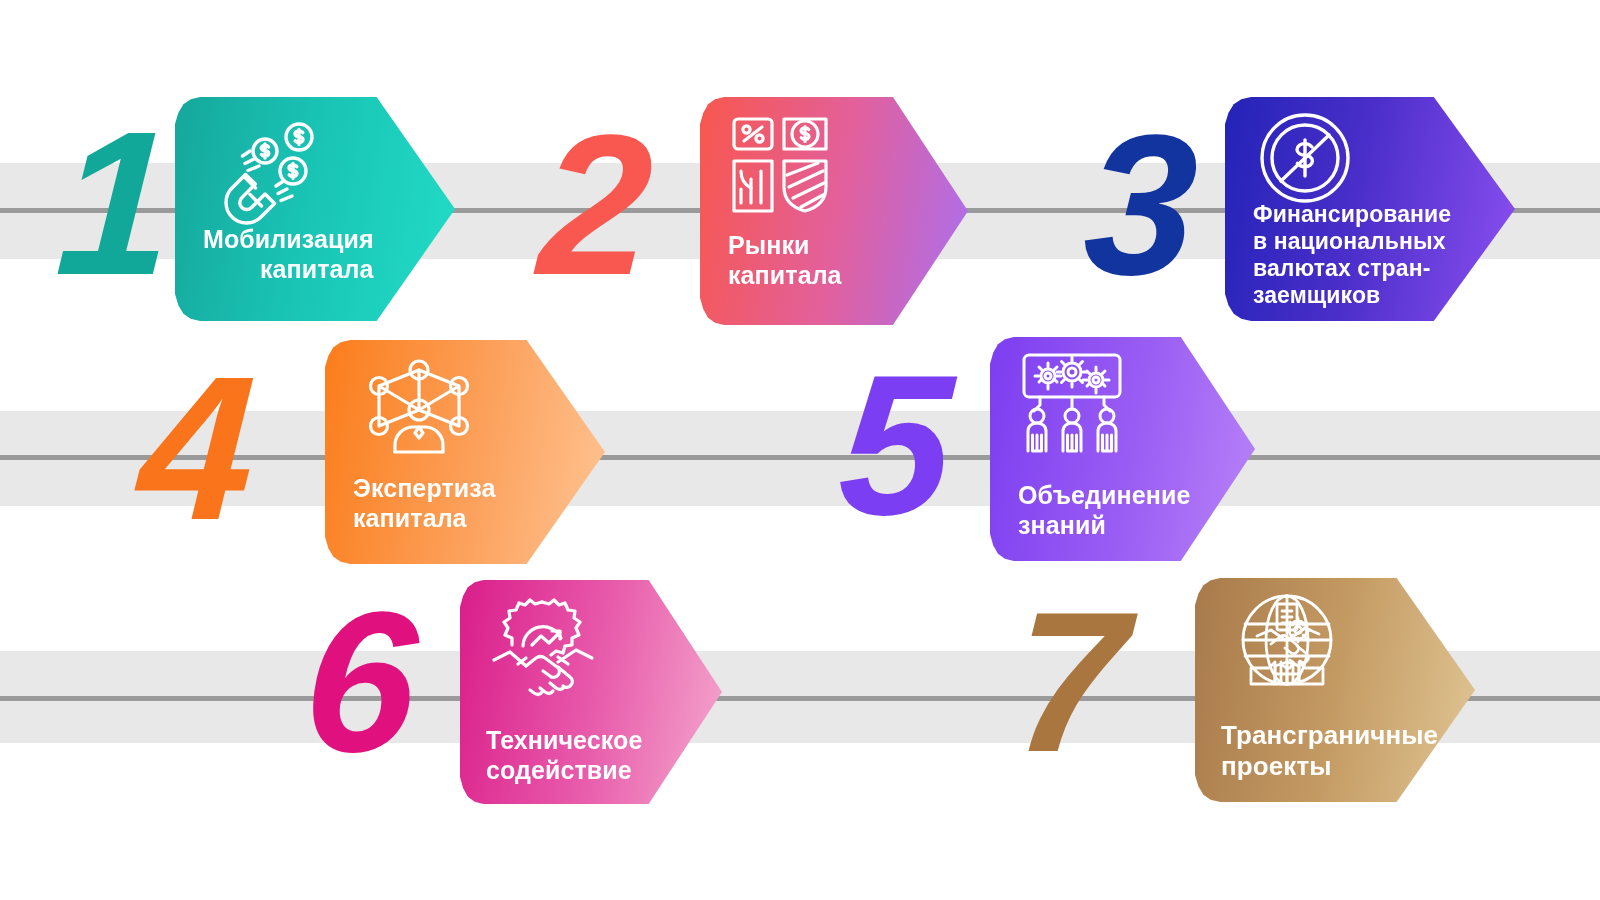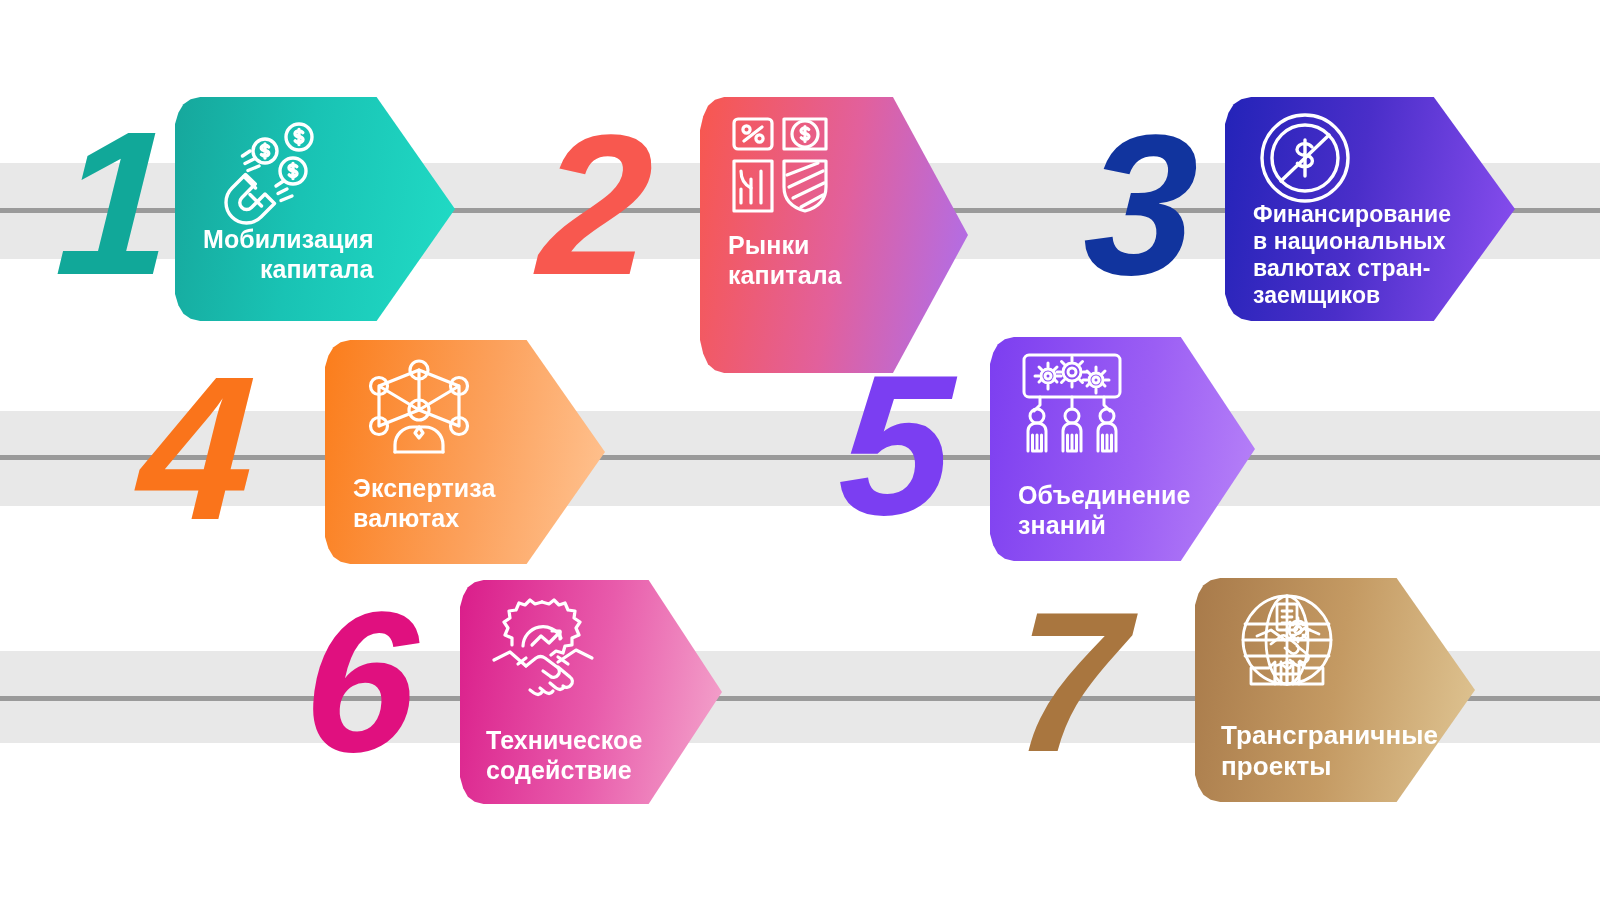--- a/index.html
+++ b/index.html
@@ -77,21 +77,21 @@
     font-weight: 700;
     color: #ffffff;
     line-height: 1.18;
     letter-spacing: 0.1px;
     white-space: pre-line;
   }
 
   
   .card1 { left: 175px; top: 97px; width: 280px; height: 224px;
            background: linear-gradient(100deg, #16a79c 0%, #19c3b4 45%, #21dcc6 100%); text-align: right; }
-  .card2 { left: 700px; top: 97px; width: 268px; height: 276px;
+  .card2 { left: 700px; top: 97px; width: 268px; height: 228px;
            background: linear-gradient(100deg, #f8574e 0%, #e2609c 52%, #ab6ff0 100%); }
   .card3 { left: 1225px; top: 97px; width: 290px; height: 224px;
            background: linear-gradient(100deg, #2323b8 0%, #4a2ec9 45%, #8b4ff0 100%); }
   .card4 { left: 325px; top: 340px; width: 280px; height: 224px;
            background: linear-gradient(100deg, #fb7d1b 0%, #fca15c 55%, #ffc493 100%); }
   .card5 { left: 990px; top: 337px; width: 265px; height: 224px;
            background: linear-gradient(100deg, #7c3ef0 0%, #9b5ef4 55%, #b883f8 100%); padding-left: 39px; }
   .card6 { left: 460px; top: 580px; width: 262px; height: 224px;
            background: linear-gradient(100deg, #da1d8a 0%, #e85bab 52%, #f4a7cd 100%); }
   .card7 { left: 1195px; top: 578px; width: 280px; height: 224px;
@@ -190,21 +190,21 @@
         <circle cx="94" cy="30" r="8.5"></circle>
         <circle cx="14" cy="70" r="8.5"></circle>
         <circle cx="94" cy="70" r="8.5"></circle>
         <circle cx="54" cy="54" r="10"></circle>
         <path d="M30 96v-7c0-10 8-18 18-18h12c10 0 18 8 18 18v7"></path>
         <path d="M30 96h48"></path>
         <path d="M54 71l-4 6 4 5 4-5z"></path>
       </svg>
     </span>
     <span class="card-label" style="left:28px; top:134px; font-size:25px;">Экспертиза
-валютах</span>
+капитала</span>
   </div>
 
   <div class="card card5">
     <span class="card-icon" style="left:30px; top:14px;">
       <svg width="104" height="104" viewBox="0 0 104 104" fill="none" stroke="#fff" stroke-width="3" stroke-linecap="round" stroke-linejoin="round">
         <rect x="4" y="4" width="96" height="42" rx="5"></rect>
         <g>
           <circle cx="28" cy="25" r="7"></circle>
           <circle cx="28" cy="25" r="3"></circle>
           <path d="M28 12v4M28 34v4M15 25h4M37 25h4M19 16l3 3M34 28l3 3M37 16l-3 3M22 28l-3 3"></path>

